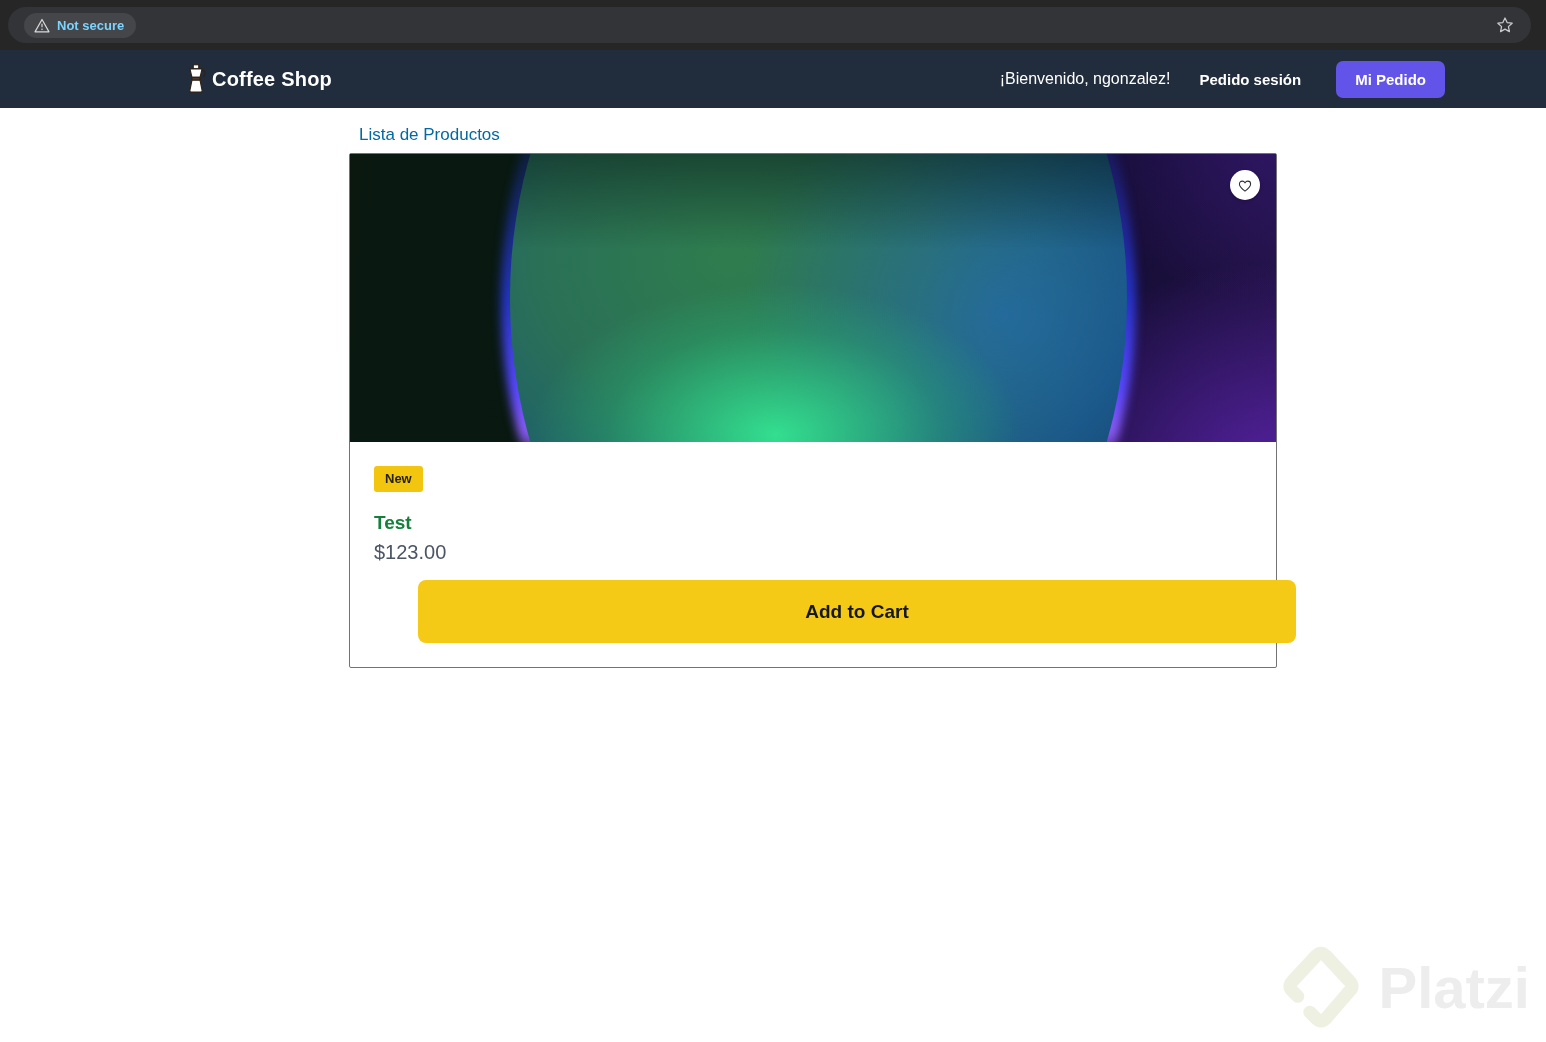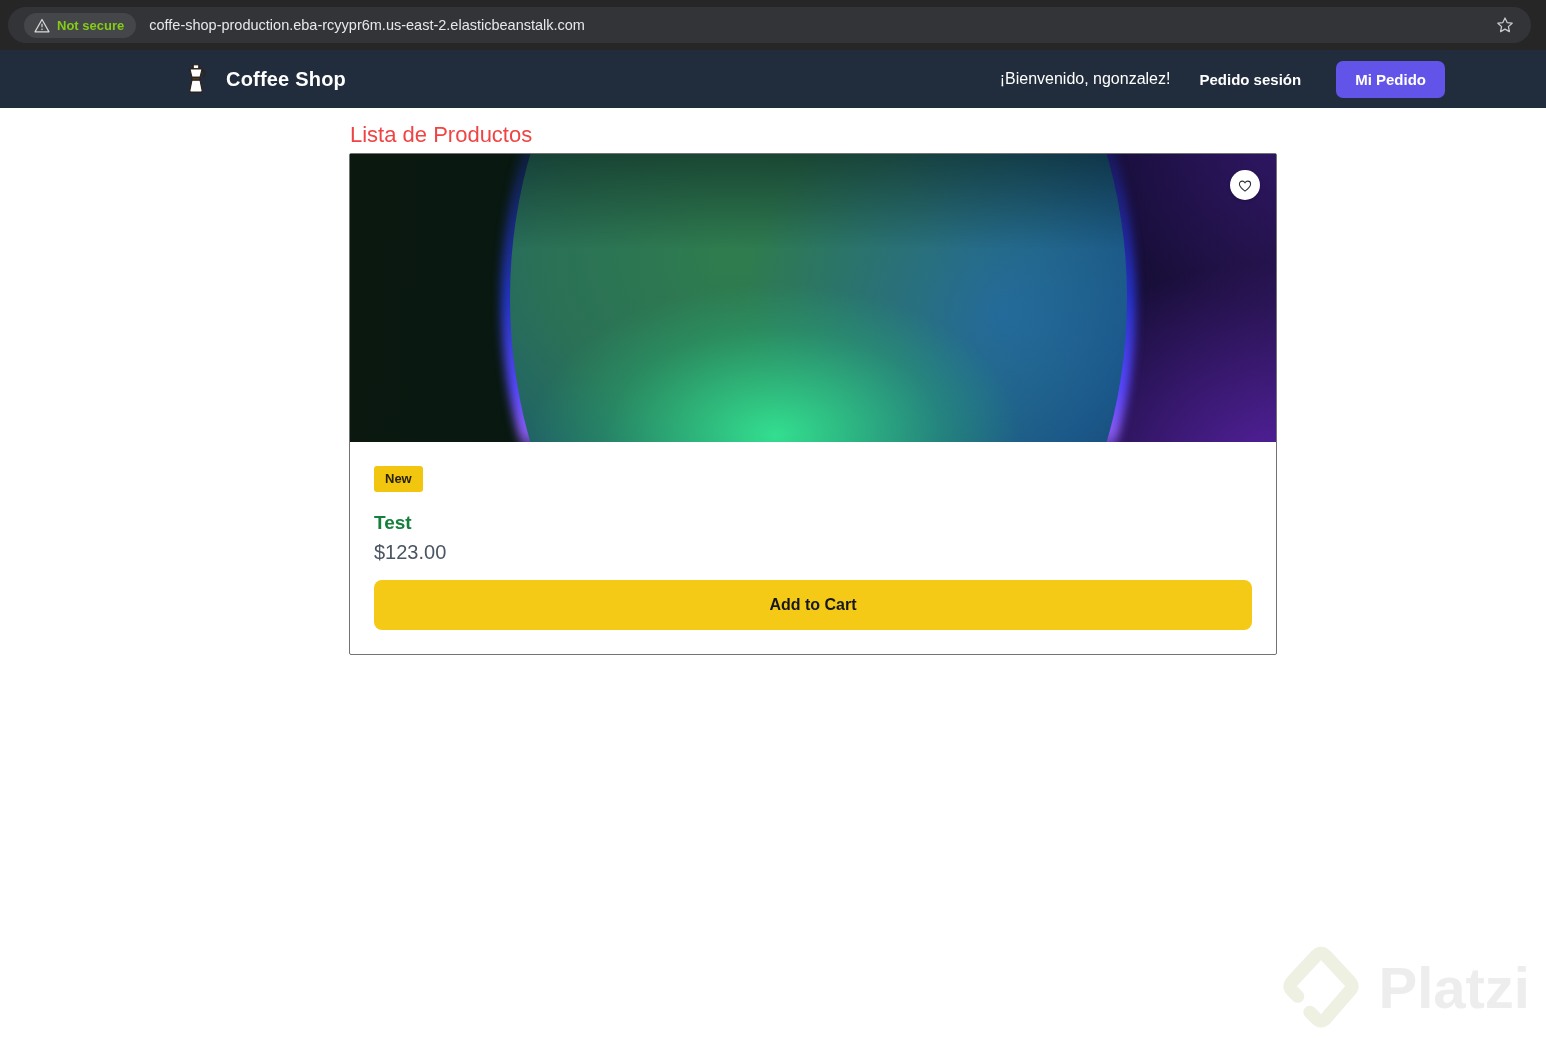--- a/index.html
+++ b/index.html
@@ -10,45 +10,45 @@
   }
 
   
   .chrome-bar { position:absolute; left:0; top:0; width:1546px; height:50px; background:#262627; }
   .omnibox {
     position:absolute; left:8px; top:7px; width:1523px; height:36px; border-radius:18px;
     background:#333438; display:flex; align-items:center; padding:0 16px;
   }
   .security-chip {
     display:flex; align-items:center; gap:7px; height:25px; padding:0 12px 0 10px;
-    background:#45464a; border-radius:13px; color:#84cc16; font-size:13px; font-weight:700;
+    background:#45464a; border-radius:13px; color:#7dd3fc; font-size:13px; font-weight:700;
     flex:0 0 auto; cursor:pointer;
   }
   .omnibox-url { color:#e8e8ea; font-size:14.5px; margin-left:13px; white-space:nowrap; }
   .bookmark-btn { margin-left:auto; display:flex; align-items:center; cursor:pointer; background:none; border:none; padding:0; }
 
   
   .navbar {
     position:absolute; left:0; top:50px; width:1546px; height:58px; background:#212c3c;
     display:flex; align-items:center; justify-content:space-between;
     padding:0 101px 0 184px;
   }
-  .brand { display:flex; align-items:center; gap:18px; cursor:pointer; }
+  .brand { display:flex; align-items:center; gap:4px; cursor:pointer; }
   .brand-label { color:#ffffff; font-size:20px; font-weight:700; letter-spacing:.2px; }
   .nav-right { display:flex; align-items:center; }
   .welcome-text { color:#ffffff; font-size:16px; }
   .logout-link { color:#ffffff; font-size:15px; font-weight:700; margin-left:23px; cursor:pointer; background:none; border:none; font-family:inherit; }
   .order-btn {
     margin-left:29px; background:#6254e8; color:#ffffff; font-size:15px; font-weight:700;
     border:none; border-radius:7px; padding:0 19px; height:37px; cursor:pointer; font-family:inherit;
   }
 
   
   .page { position:absolute; left:349px; top:125px; width:928px; }
-  .page-heading { font-size:22px; font-weight:400; color:#ef4444; line-height:20px; margin:0 0 8px 1px; }
+  .page-heading { font-size:17px; font-weight:400; color:#0369a1; line-height:20px; margin:0 0 8px 10px; }
 
   .product-card { background:#ffffff; border:1px solid #737373; border-radius:2px; }
 
   .product-image {
     position:relative; height:288px; overflow:hidden;
     background:
       radial-gradient(ellipse 420px 320px at 100% 110%, rgba(124,45,230,0.55), transparent 65%),
       radial-gradient(ellipse 320px 260px at 101% -6%, rgba(70,30,150,0.40), transparent 65%),
       linear-gradient(97deg, #0a1810 0%, #081810 30%, #0a1322 58%, #170e38 82%, #221246 100%);
   }
@@ -73,23 +73,23 @@
   }
 
   .card-body { padding:24px; }
   .new-badge {
     display:inline-block; background:#f2c50f; color:#26220a; font-size:13px; font-weight:600;
     padding:5px 11px; border-radius:3px; line-height:16px;
   }
   .product-title { font-size:19px; font-weight:700; color:#15803d; margin:19px 0 0; line-height:23px; }
   .product-price { font-size:20px; color:#4b5563; margin:9px 0 0; line-height:18px; }
   .add-cart-btn {
-    display:block; width:100%; height:50px; margin-top:19px;
+    display:block; width:100%; height:63px; margin-top:19px;
     background:#f5ca16; border:none; border-radius:8px;
-    font-size:16px; font-weight:600; color:#15181e; cursor:pointer; font-family:inherit;
+    font-size:19px; font-weight:600; color:#15181e; cursor:pointer; font-family:inherit;margin-left:44px;
   }
 
   
   .watermark { position:absolute; right:16px; bottom:10px; display:flex; align-items:center; gap:19px; pointer-events:none; }
   .watermark-text { font-size:58px; font-weight:700; color:#ededee; letter-spacing:0; line-height:1; }
 
   svg { display:block; }
 </style>
 </head>
 <body>
@@ -99,21 +99,20 @@
     <div class="security-chip">
       <span>
         <svg width="16" height="15" viewBox="0 0 24 22">
           <path d="M12 2 22.5 20.5 H1.5 Z" fill="none" stroke="#d9d9d9" stroke-width="1.8" stroke-linejoin="round"></path>
           <path d="M12 8.5 v5" stroke="#d9d9d9" stroke-width="1.8"></path>
           <circle cx="12" cy="16.8" r="1.15" fill="#d9d9d9"></circle>
         </svg>
       </span>
       <span>Not secure</span>
     </div>
-    <span class="omnibox-url">coffe-shop-production.eba-rcyypr6m.us-east-2.elasticbeanstalk.com</span>
     <button class="bookmark-btn">
       <span>
         <svg width="20" height="20" viewBox="0 0 24 24">
           <path d="M12 3.6 l2.55 5.5 6.05.7 -4.5 4.15 1.2 5.95 -5.3 -2.95 -5.3 2.95 1.2 -5.95 -4.5 -4.15 6.05 -.7 Z" fill="none" stroke="#c9cacd" stroke-width="1.5" stroke-linejoin="round"></path>
         </svg>
       </span>
     </button>
   </div>
 </div>
 

